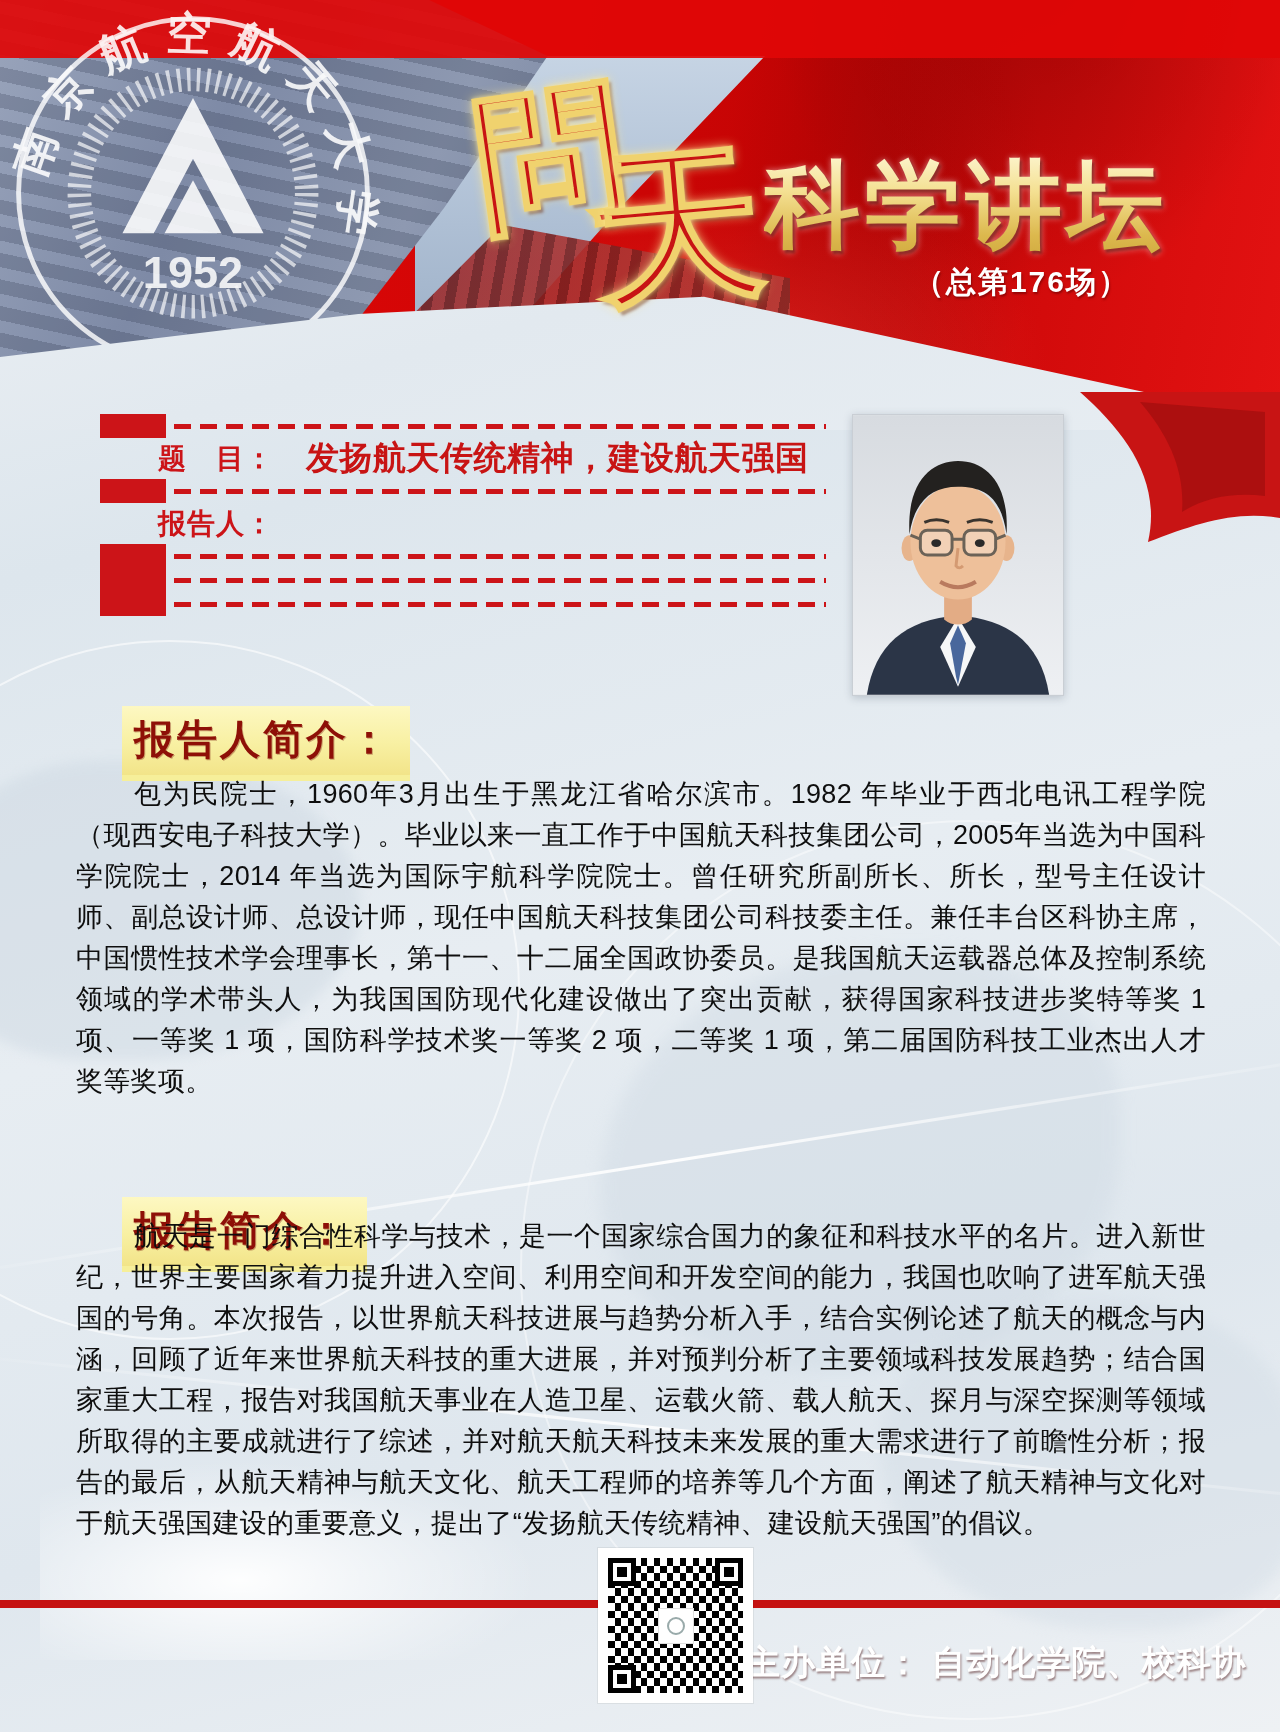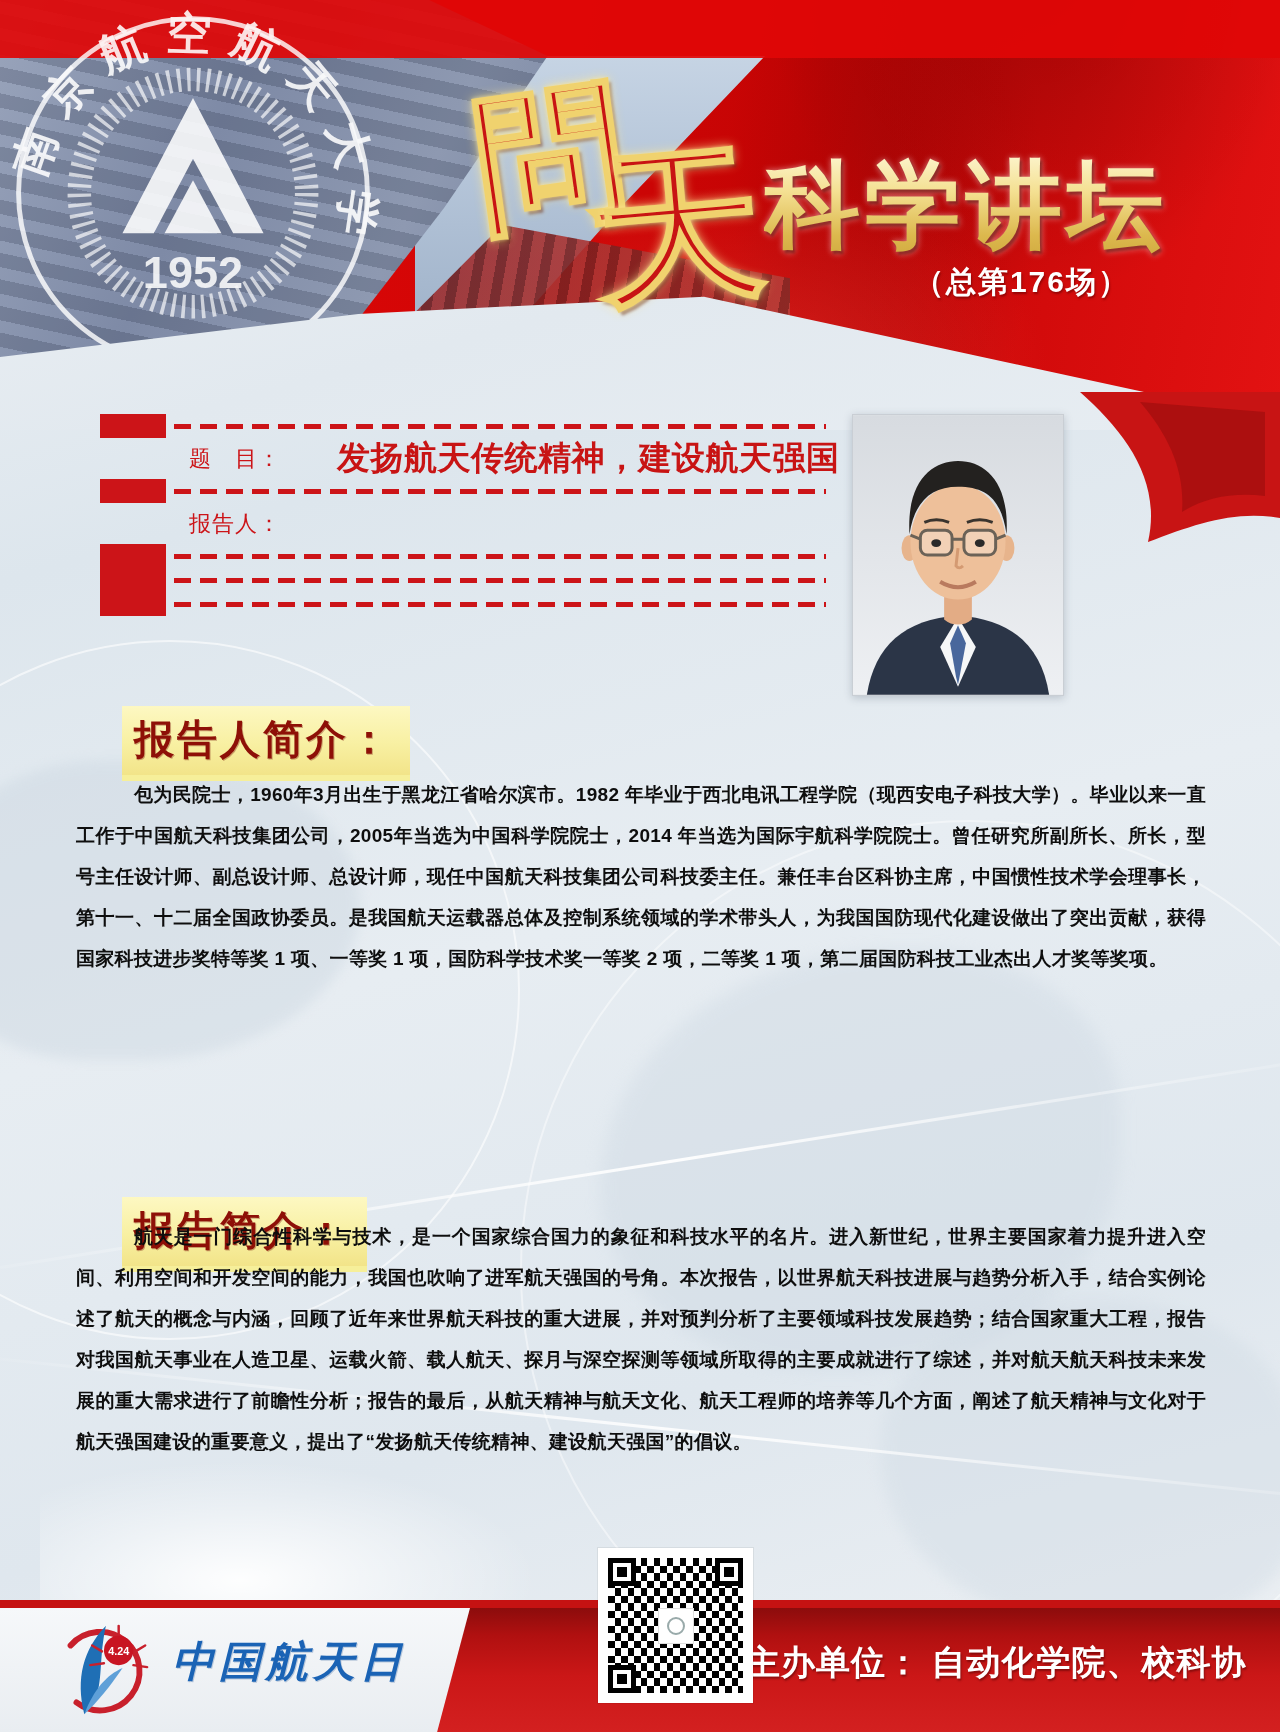--- a/index.html
+++ b/index.html
@@ -62,39 +62,39 @@
     text-shadow:1px 2px 2px rgba(90,0,0,.5); }
   .ribbon-tail{ position:absolute; left:1020px; top:392px; width:260px; height:150px; z-index:2; }
 
   
   .info{ position:absolute; left:100px; top:414px; width:726px; z-index:3; }
   .sep{ display:flex; align-items:center; height:24px; }
   .sep-block{ width:66px; height:24px; background:#cc1418; flex:0 0 auto; }
   .sep-dash{ flex:1; height:5px; margin-left:8px;
     background:repeating-linear-gradient(90deg,#cc1418 0 17px, transparent 17px 26px); }
   .irow{ height:41px; display:flex; align-items:center; padding-left:58px; }
-  .ilbl{ width:148px; flex:0 0 auto; color:#cc1418; font-weight:400; font-size:22px; letter-spacing:1px;margin-left:31px; }
+  .ilbl{ width:148px; flex:0 0 auto; color:#cc1418; font-weight:700; font-size:28px; letter-spacing:1px; }
   .ival{ font-size:33px; font-weight:700; color:#121212; letter-spacing:.5px; white-space:nowrap; }
   .ival.red{ color:#c81414; font-weight:800; }
 
   
   .photo{ position:absolute; left:852px; top:414px; width:212px; height:282px; z-index:3;
     border:1px solid #c9ced4; background:#dfe3e7; box-shadow:0 2px 8px rgba(60,70,90,.25); }
   .photo svg{ display:block; }
 
   
   .sec-head{ position:absolute; z-index:3; display:inline-block;
     background:linear-gradient(180deg,#fdf8c2 0%,#f8f0a2 55%,#f2e489 100%);
     color:#8e1007; font-size:40px; font-weight:900; letter-spacing:3px;
     padding:6px 18px 8px 12px; text-shadow:1px 1px 0 rgba(120,20,8,.35);
     border-bottom:6px solid #f6ef9a;margin-left:24px; }
   .sec-head.h1{ left:98px; top:706px; }
   .sec-head.h2{ left:98px; top:1197px;text-align:center; }
   .para{ position:absolute; left:76px; width:1130px; z-index:3;
-    font-size:19px; line-height:41px; font-weight:700; color:#0e0e0e;
+    font-size:27px; line-height:41px; font-weight:400; color:#0e0e0e;
     text-align:justify; text-indent:58px; letter-spacing:.3px; }
   .para.p1{ top:774px; }
   .para.p2{ top:1216px; }
 
   
   .qr{ position:absolute; left:598px; top:1548px; width:155px; height:155px; background:#fff; z-index:6;
     padding:10px; box-shadow:0 0 0 1px rgba(0,0,0,.06); }
   .qr-noise{ position:relative; width:135px; height:135px;
     background-image:
       repeating-linear-gradient(90deg,#000 0 7px,#fff 7px 13px),
@@ -243,34 +243,15 @@
       <div class="fm tl"></div>
       <div class="fm tr"></div>
       <div class="fm bl"></div>
       <div class="qr-logo">
           <span></span>
         </div>
     </div>
   </div>
 
   <div class="footer-line"></div>
-  <div class="footer-band">
-    <div class="footer-wedge">
-      <svg class="spaceday-logo" viewBox="0 0 110 110">
-        <path d="M30 86 A 40 40 0 1 0 24 28" fill="none" stroke="#c8202c" stroke-width="6" stroke-linecap="round"></path>
-        <path d="M38 98 C29 62 37 32 60 8 C53 40 57 60 50 82 Z" fill="#1f6fb5"></path>
-        <path d="M38 98 C48 72 61 58 77 51 C64 70 52 85 38 98 Z" fill="#5ea0d8"></path>
-        <g stroke="#c8202c" stroke-width="2.5" stroke-linecap="round">
-          <path d="M56 34 L46 28"></path>
-            <path d="M90 34 L100 28"></path>
-            <path d="M58 46 L44 48"></path>
-            <path d="M88 48 L102 50"></path>
-            <path d="M73 18 L73 8"></path>
-        </g>
-        <circle cx="73" cy="33" r="15" fill="#c81422"></circle>
-        <text x="73" y="38" text-anchor="middle" font-size="11" font-weight="bold" fill="#fff">4.24</text>
-      </svg>
-      <div class="spaceday-label">中国航天日</div>
-    </div>
-  </div>
   <div class="organizer">主办单位：  自动化学院、校科协</div>
 
 </div>
 
 </body></html>

